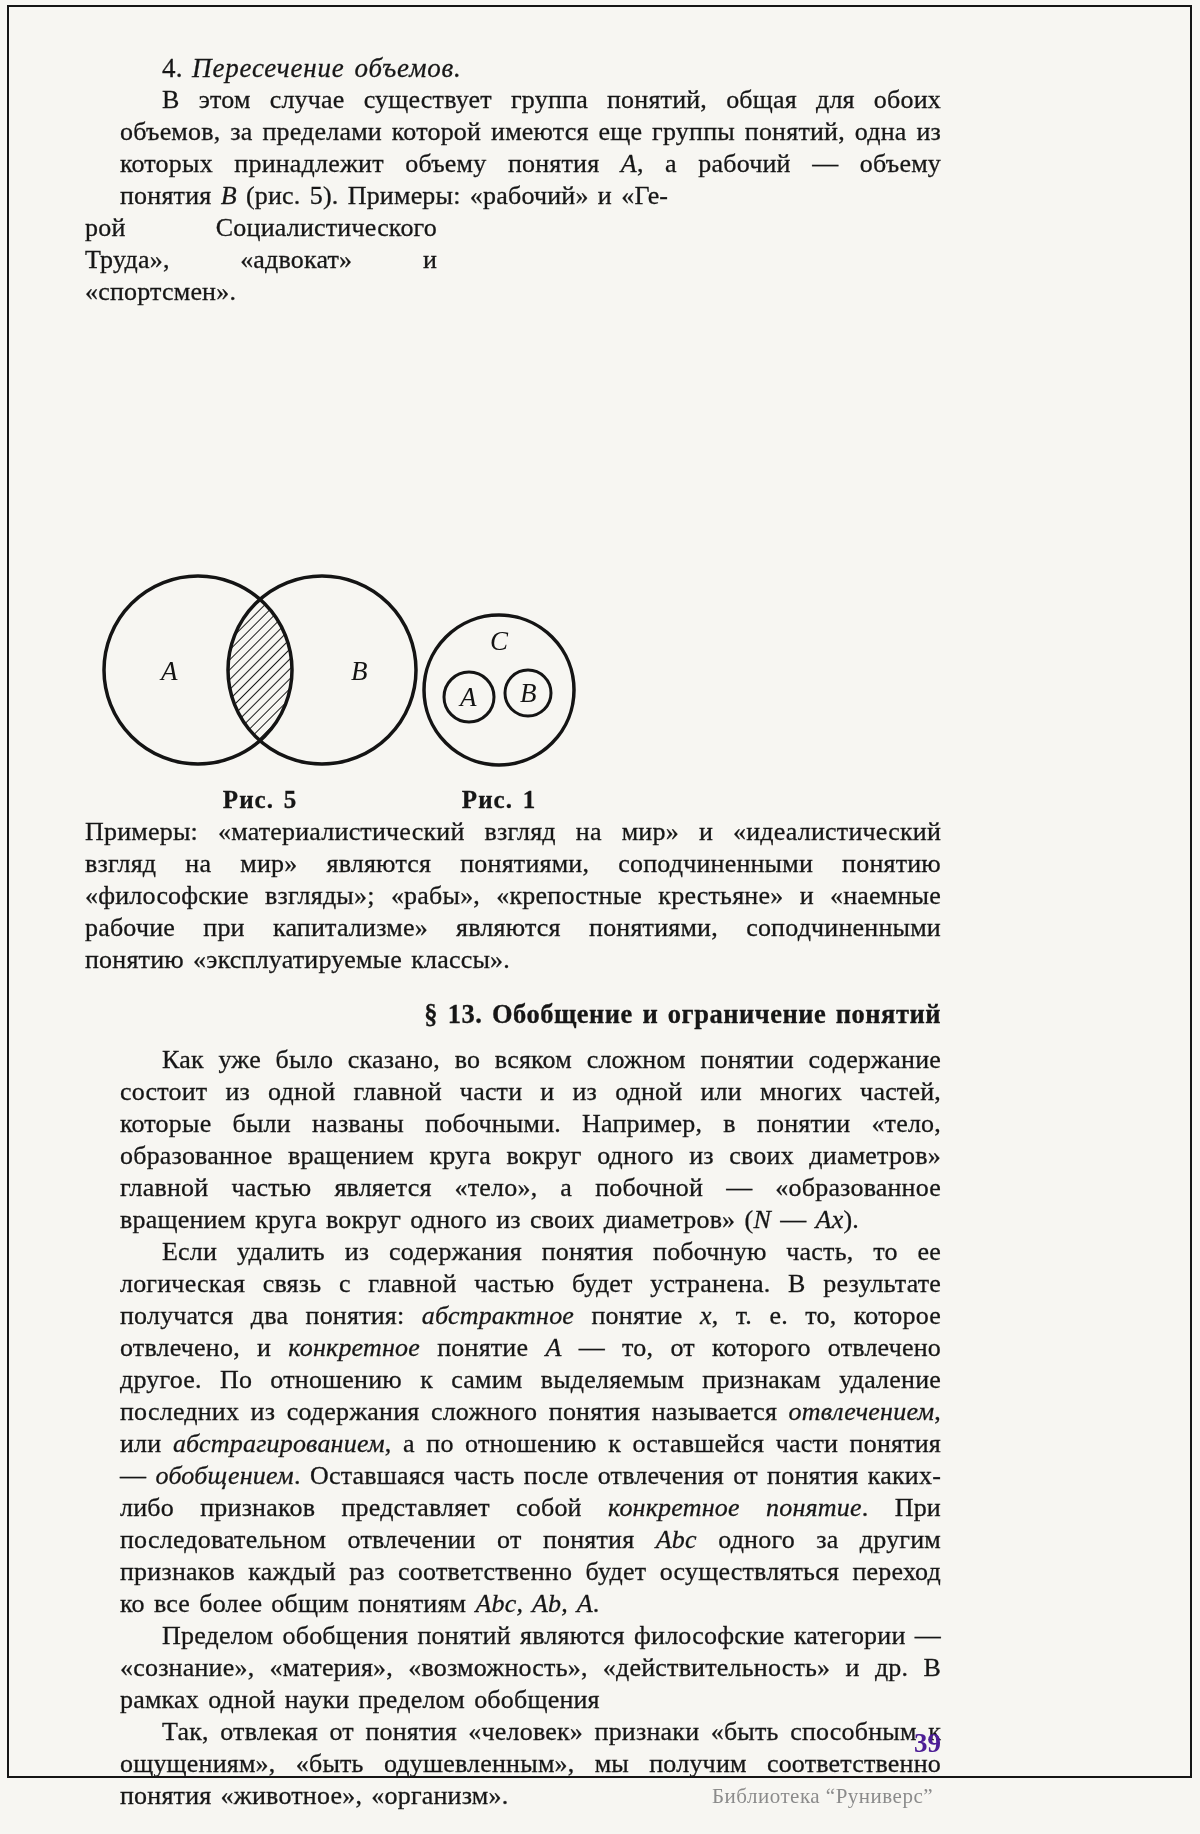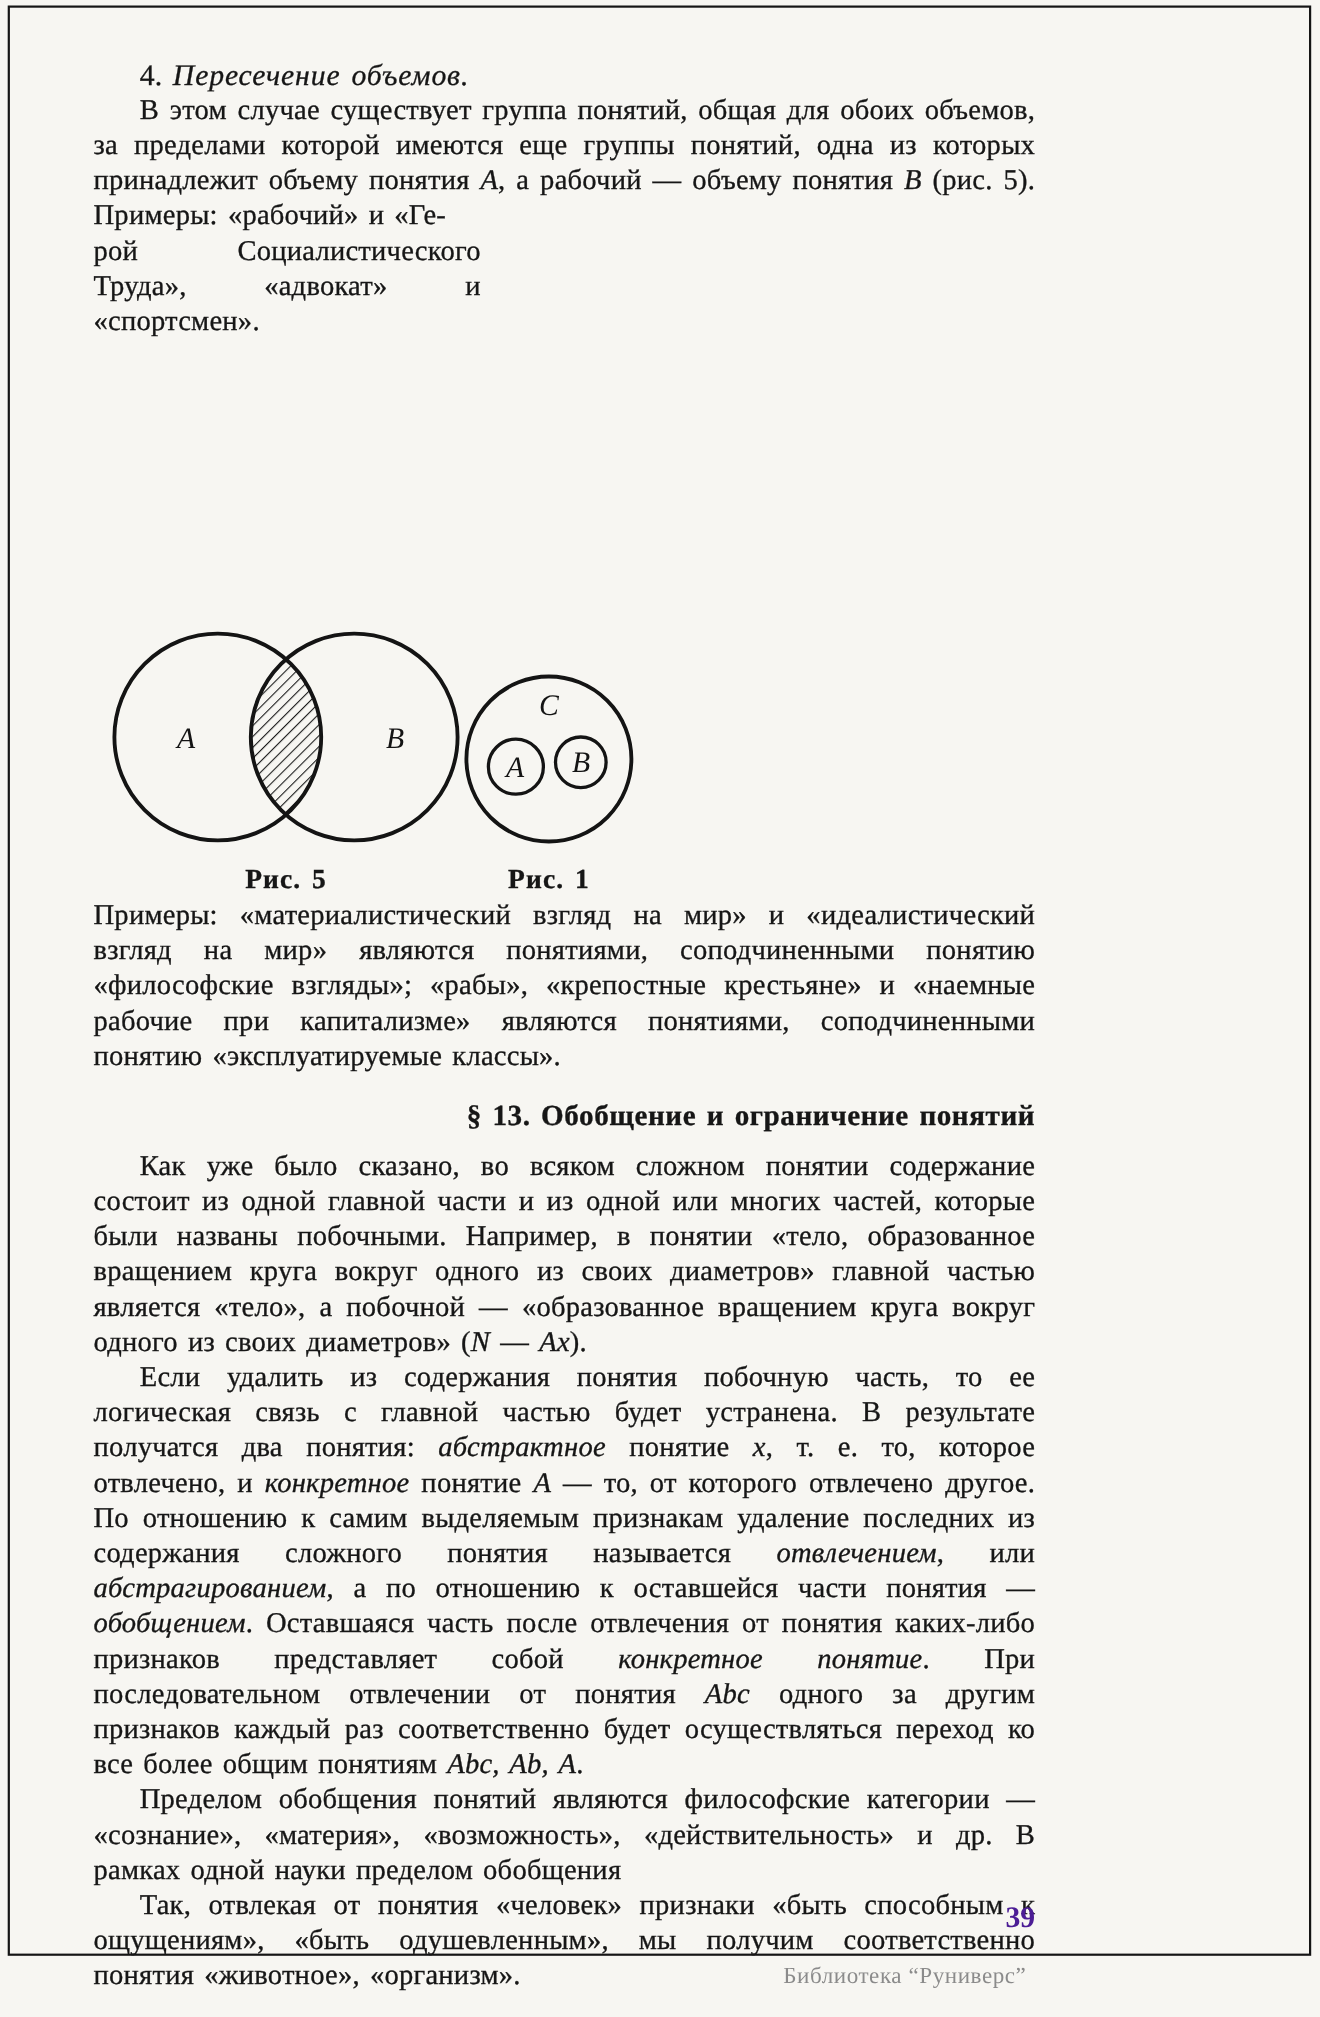--- a/index.html
+++ b/index.html
@@ -25,21 +25,21 @@
     position:absolute;
     left:85px; top:52px; width:856px;
     color:#161616;
     font-size:26px;
     line-height:32px;
     text-align:justify;
     word-spacing:2.5px;
     letter-spacing:0.2px;
     -webkit-text-stroke:0.3px #1a1a1a;
   }
-  p.para { text-indent:42px; }
+  p.para { text-indent:42px;margin-left:35px; }
   p.noindent { text-indent:0; }
   .it { font-style:italic; }
   .s4-heading { font-size:27px; }
   .s4-heading .it { letter-spacing:0.8px; }
   .wrap-row { display:flex; align-items:flex-start;flex-direction:column; }
   .left-col { flex:0 0 352px; width:352px; }
   .fig-area {
     flex:1;
     display:flex;
     justify-content:space-between;

